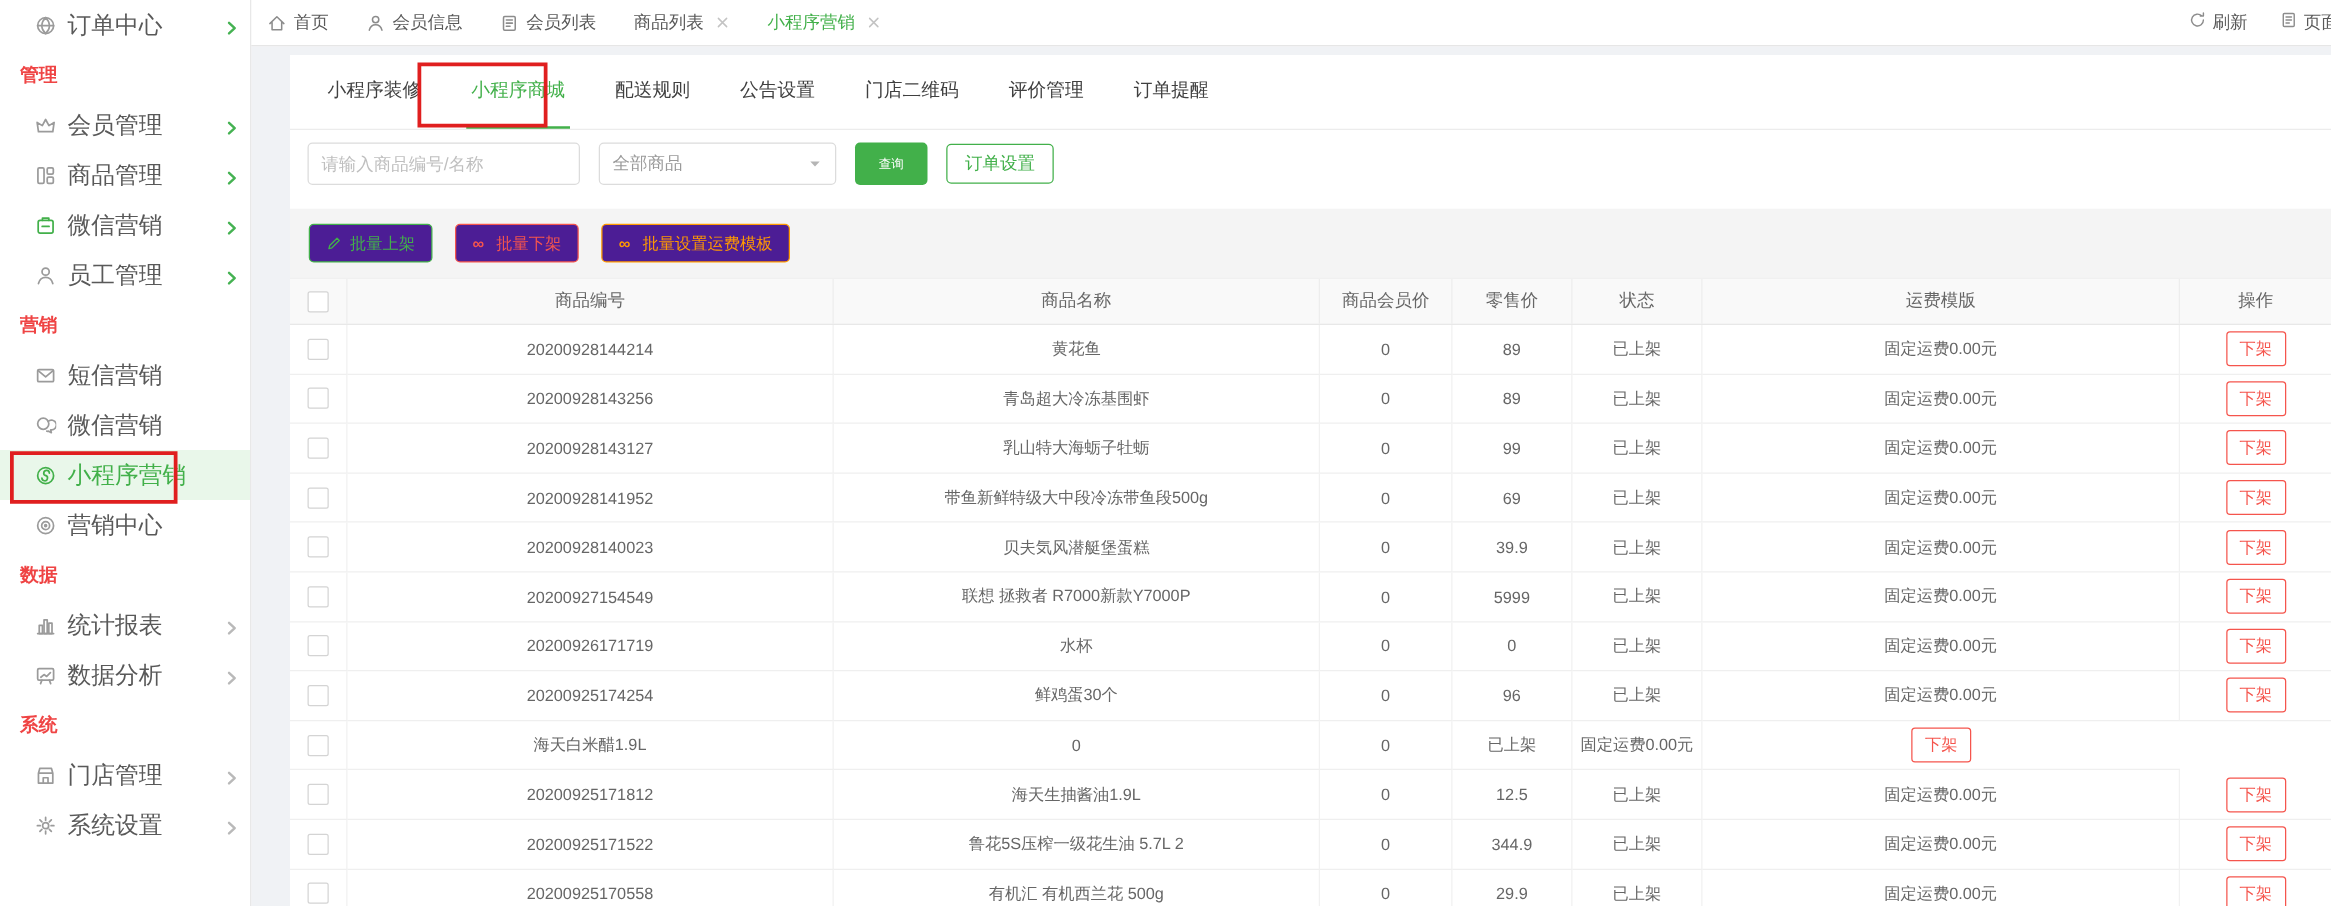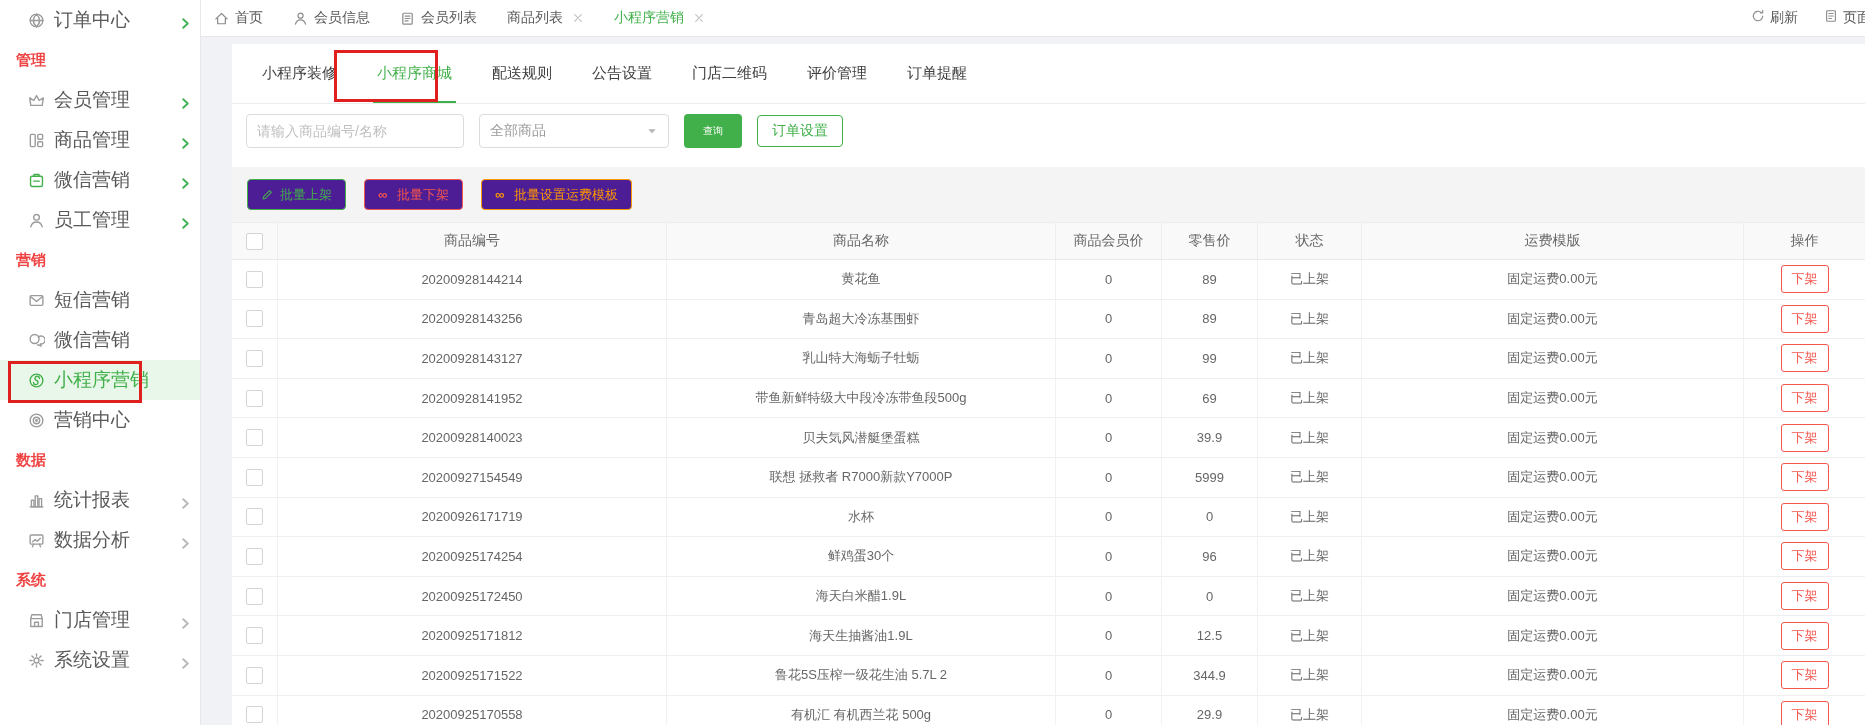--- a/index.html
+++ b/index.html
@@ -464,21 +464,20 @@
           <div class="td">已上架</div>
           <div class="td">固定运费0.00元</div>
           <div class="td">
             <button class="btn-down">下架</button>
           </div>
         </div>
         <div class="grid-row trow">
           <div class="td">
             <span class="checkbox"></span>
           </div>
-          <div class="td">20200925172450</div>
           <div class="td">海天白米醋1.9L</div>
           <div class="td">0</div>
           <div class="td">0</div>
           <div class="td">已上架</div>
           <div class="td">固定运费0.00元</div>
           <div class="td">
             <button class="btn-down">下架</button>
           </div>
         </div>
         <div class="grid-row trow">

